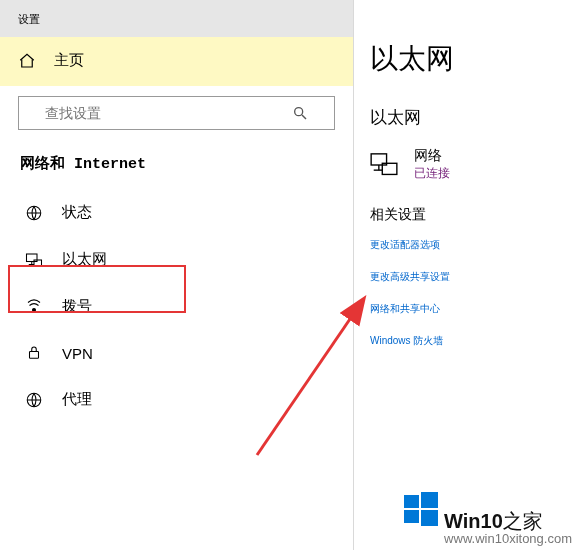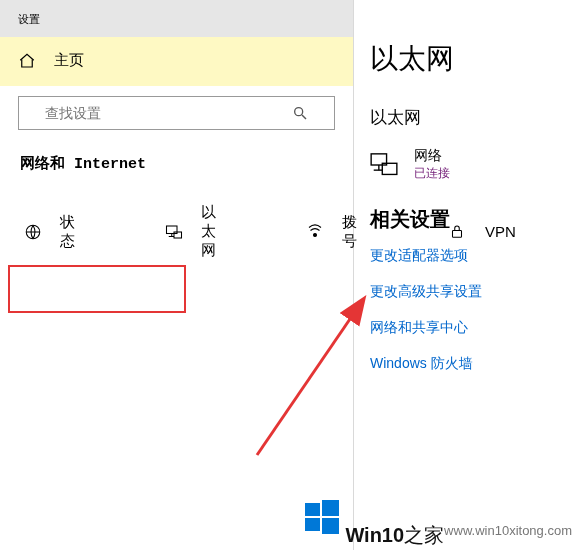--- a/index.html
+++ b/index.html
@@ -59,23 +59,22 @@
   }
   .search-box .sicon svg { width:16px; height:16px; display:block; stroke:#555; }
   .category {
     padding: 18px 20px 10px 20px;
     font-weight: 600;
     font-size: 15px;
     font-family: Liberation Mono, monospace;
   }
   .nav {
     display: flex;
-    flex-direction: row;
+    flex-direction: column;
     padding-top: 6px;
-    gap: 40px;
   }
   .nav-item {
     display: flex;
     align-items: center;
     gap: 18px;
     padding: 14px 24px;
     font-size: 15px;
     position: relative;
     cursor: default;
   }
@@ -109,45 +108,45 @@
   .conn-row {
     display: flex;
     align-items: center;
     gap: 16px;
     margin-bottom: 14px;
   }
   .conn-icon svg { width:28px; height:24px; display:block; }
   .conn-text .ln1 { font-size: 14px; }
   .conn-text .ln2 { font-size: 12px; color:#701a75; }
   .related h3 {
-    font-size: 20px;
-    font-weight: 700;
+    font-size: 14px;
+    font-weight: 400;
     margin-bottom: 14px;
     margin-top: 24px;
   }
   .link {
     color: #0066cc;
-    font-size: 14px;
+    font-size: 10px;
     margin: 10px 0 18px 0;
     cursor: pointer;
   }
   .arrow {
     position: absolute;
     pointer-events: none;
   }
   .watermark {
     position: absolute;
     right: 6px;
     bottom: 4px;
     display: flex;
     align-items: center;
     gap: 6px;
   }
   .wm-logo svg { display:block; }
-  .wm-text { display:flex; flex-direction:row; line-height:1.1;margin-top:37px; }
+  .wm-text { display:flex; flex-direction:column; line-height:1.1;margin-top:37px; }
   .wm-text .big { font-size: 20px; font-weight:700; color:#111; }
   .wm-text .small { font-size: 13px; color:#777; }
 </style>
 </head>
 <body>
 
 <div class="layout">
   <div class="sidebar">
     <div class="header-bar">
       <span>设置</span>

